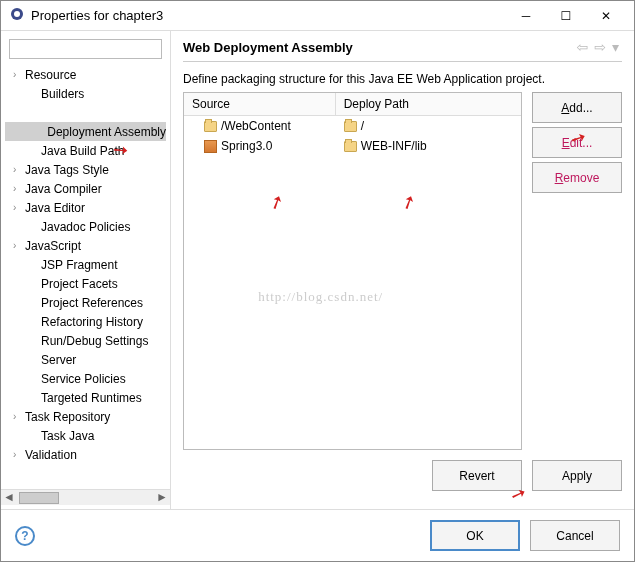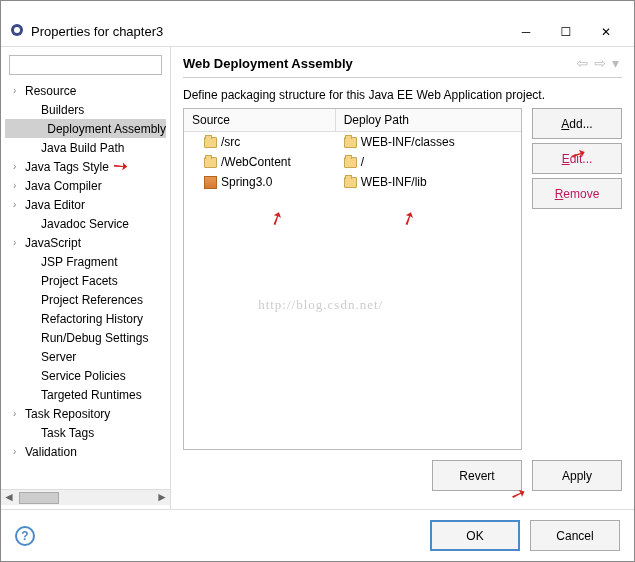--- a/index.html
+++ b/index.html
@@ -1,18 +1,18 @@
 <!DOCTYPE html>
 <html><head>
 <meta charset="utf-8">
 <style>
 * { box-sizing: border-box; font-family: "Segoe UI", Tahoma, sans-serif; font-size: 12px; }
 body { margin: 0; background: #fff; }
 .window { width: 635px; height: 562px; border: 1px solid #888; display: flex; flex-direction: column; }
-.titlebar { height: 30px; display: flex; align-items: center; padding: 0 8px; border-bottom: 1px solid #ddd; margin-top: 16px; }
+.titlebar { height: 30px; display: flex; align-items: center; padding: 0 8px; border-bottom: 1px solid #ddd; }
 .titlebar .title { flex: 1; font-size: 13px; margin-left: 6px; }
 .tb-btn { width: 40px; height: 28px; display: flex; align-items: center; justify-content: center; }
 .body { flex: 1; display: flex; overflow: hidden; }
 .sidebar { width: 170px; border-right: 1px solid #ddd; display: flex; flex-direction: column; padding: 4px 0; }
 .filter { margin: 4px 8px 6px 8px; border: 1px solid #bbb; height: 20px; padding: 2px 4px; }
 .tree { flex: 1; overflow-y: auto; overflow-x: hidden; padding: 0 4px; }
 .tree-item { display: flex; align-items: center; height: 19px; padding-left: 4px; cursor: pointer; white-space: nowrap; }
 .tree-item.child { padding-left: 24px; }
 .tree-item.selected { background: #d0d0d0; }
 .arrow { width: 12px; color: #888; font-size: 10px; }
@@ -73,21 +73,21 @@
       <input class="filter" style="">
       <div class="tree" id="tree">
           <div class="tree-item child" style="padding-left: 8px;">
             <span class="arrow">›</span>
             <span>Resource</span>
           </div>
           <div class="tree-item child" style="padding-left: 24px;">
             <span class="arrow"></span>
             <span>Builders</span>
           </div>
-          <div class="tree-item child selected" style="padding-left: 41px;">
+          <div class="tree-item child selected" style="padding-left: 41px; margin-top: 19px;">
             <span class="arrow"></span>
             <span>Deployment Assembly</span>
           </div>
           <div class="tree-item child" style="padding-left: 24px;">
             <span class="arrow"></span>
             <span>Java Build Path</span>
           </div>
           <div class="tree-item child" style="padding-left: 8px;">
             <span class="arrow">›</span>
             <span>Java Tags Style</span>
@@ -95,21 +95,21 @@
           <div class="tree-item child" style="padding-left: 8px;">
             <span class="arrow">›</span>
             <span>Java Compiler</span>
           </div>
           <div class="tree-item child" style="padding-left: 8px;">
             <span class="arrow">›</span>
             <span>Java Editor</span>
           </div>
           <div class="tree-item child" style="padding-left: 24px;">
             <span class="arrow"></span>
-            <span>Javadoc Service</span>
+            <span>Javadoc Policies</span>
           </div>
           <div class="tree-item child" style="padding-left: 8px;">
             <span class="arrow">›</span>
             <span>JavaScript</span>
           </div>
           <div class="tree-item child" style="padding-left: 24px;">
             <span class="arrow"></span>
             <span>JSP Fragment</span>
           </div>
           <div class="tree-item child" style="padding-left: 24px;">
@@ -139,21 +139,21 @@
           <div class="tree-item child" style="padding-left: 24px;">
             <span class="arrow"></span>
             <span>Targeted Runtimes</span>
           </div>
           <div class="tree-item child" style="padding-left: 8px;">
             <span class="arrow">›</span>
             <span>Task Repository</span>
           </div>
           <div class="tree-item child" style="padding-left: 24px;">
             <span class="arrow"></span>
-            <span>Task Tags</span>
+            <span>Task Java</span>
           </div>
           <div class="tree-item child" style="padding-left: 8px;">
             <span class="arrow">›</span>
             <span>Validation</span>
           </div>
         </div>
       <div class="hscroll">
         <span class="ar" style="left:0">◄</span>
         <div class="thumb"></div>
         <span class="ar" style="right:0">►</span>
@@ -168,30 +168,20 @@
         <span class="nav-ico">▾</span>
       </div>
       <div class="desc">Define packaging structure for this Java EE Web Application project.</div>
       <div class="content-row">
         <div class="table-wrap">
           <div class="thead">
             <div class="th">Source</div>
             <div class="th">Deploy Path</div>
           </div>
           <div class="tbody" id="tbody">
-            <div class="tr">
-                <div class="td">
-                  <span class="icon-folder"></span>
-                  <span>/src</span>
-                </div>
-                <div class="td">
-                  <span class="icon-folder"></span>
-                  <span>WEB-INF/classes</span>
-                </div>
-              </div>
               <div class="tr">
                 <div class="td">
                   <span class="icon-folder"></span>
                   <span>/WebContent</span>
                 </div>
                 <div class="td">
                   <span class="icon-folder"></span>
                   <span>/</span>
                 </div>
               </div>

